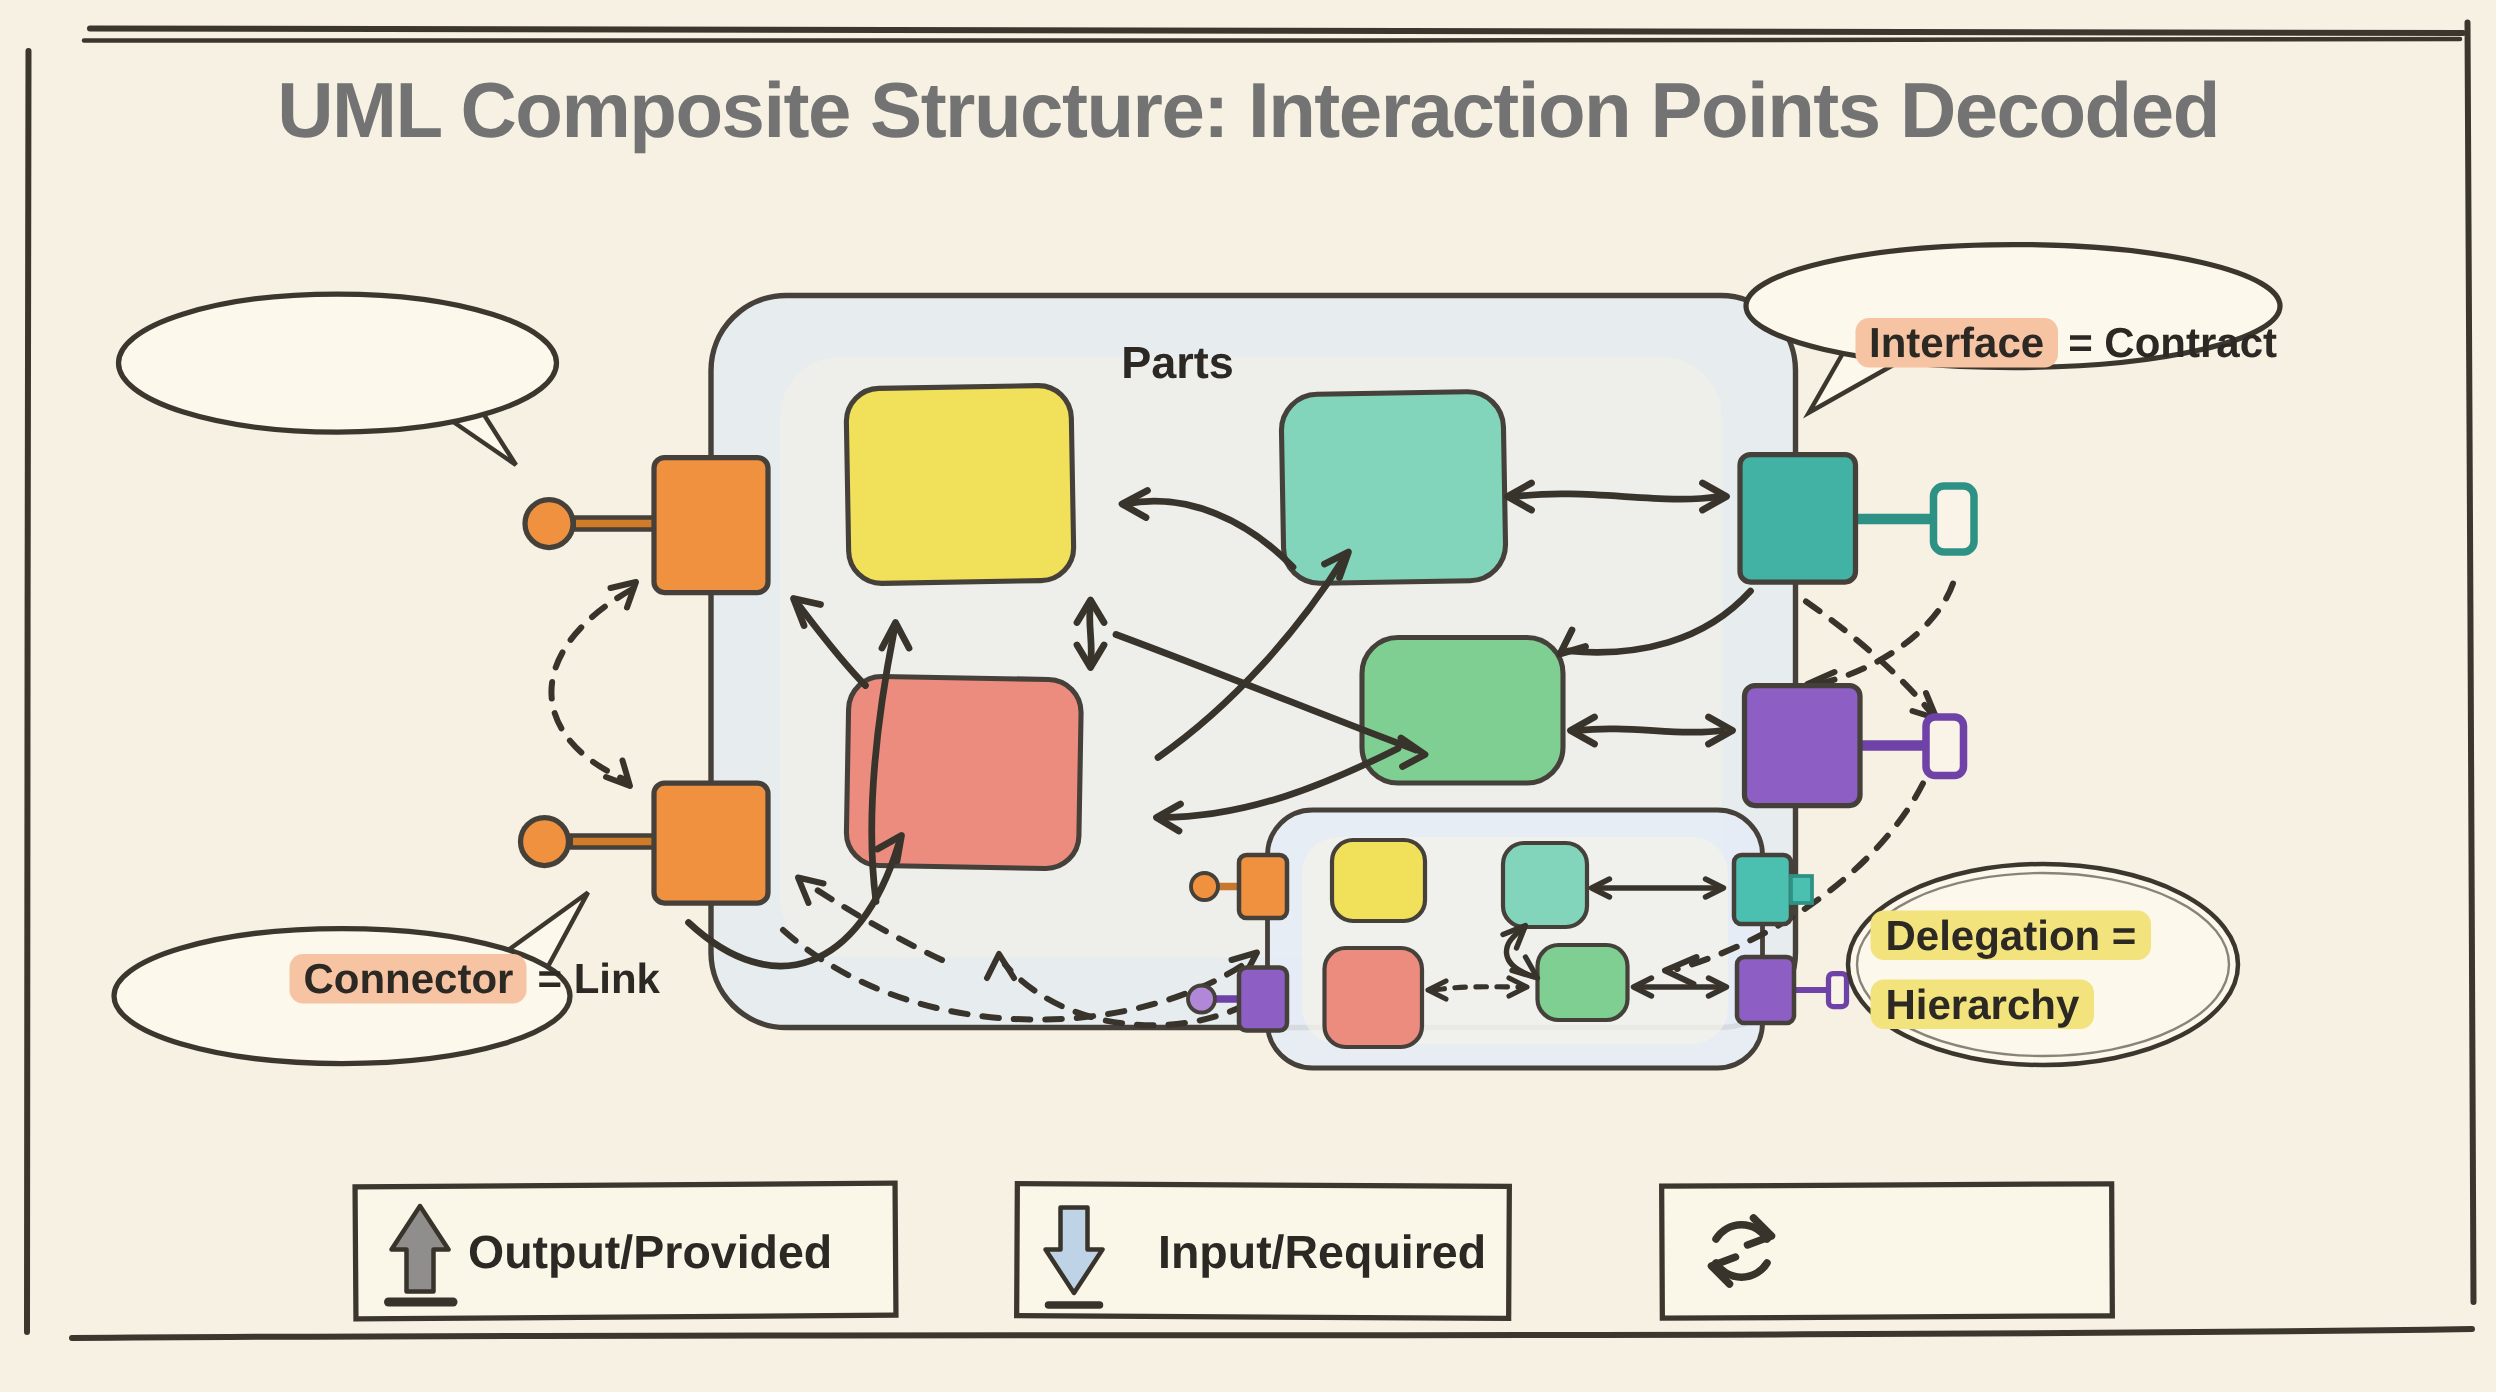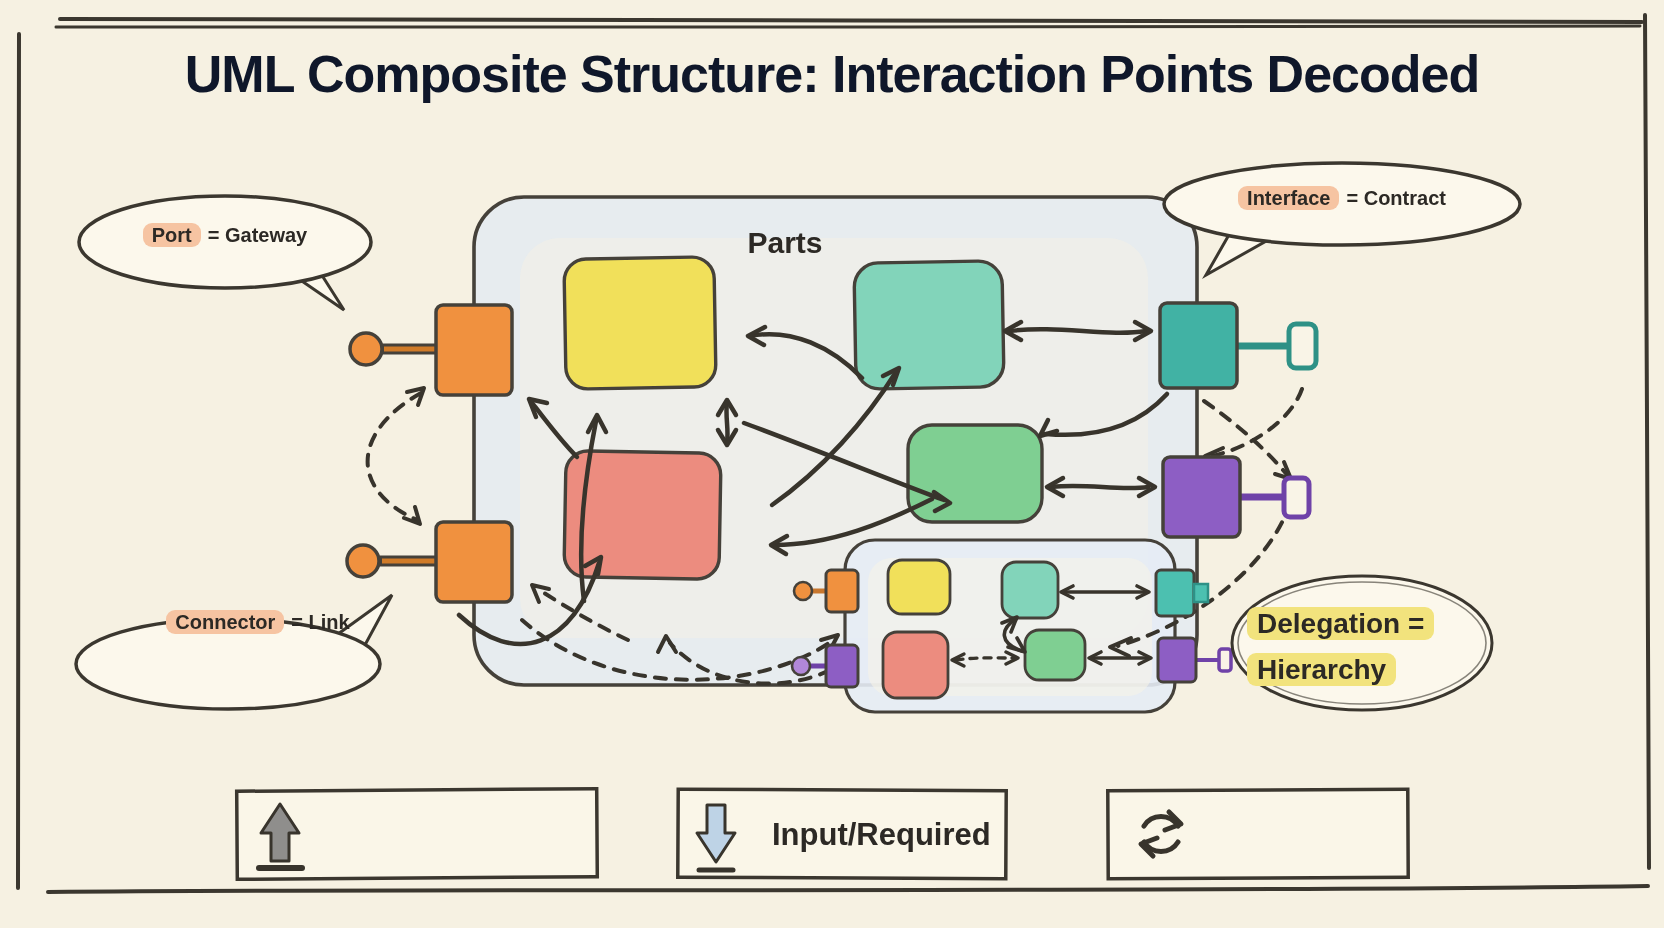--- a/index.html
+++ b/index.html
@@ -1,23 +1,23 @@
 <!DOCTYPE html>
 <html><head>
 <meta charset="utf-8">
 <style>
   html,body{margin:0;padding:0;background:#e9e4d5;}
   .stage{position:relative;width:1664px;height:928px;background:#f6f1e2;overflow:hidden;
          font-family:"Liberation Sans", sans-serif;color:#2c2925;}
   svg{position:absolute;left:0;top:0;}
   .txt{position:absolute;font-weight:700;white-space:nowrap;}
-  .title{left:0;right:0;top:44px;text-align:center;font-size:52px;letter-spacing:-1px;color:#0f172a;}
+  .title{left:0;right:0;top:44px;text-align:center;font-size:52px;letter-spacing:-1px;color:#737373;}
   .comp-label{left:683px;top:150px;width:200px;text-align:center;font-size:35px;}
   .parts-label{left:685px;top:226px;width:200px;text-align:center;font-size:30px;}
-  .bubble-txt{font-size:20px;text-align:center;}
+  .bubble-txt{font-size:28px;text-align:right;margin-top:26px;}
   .b1{left:80px;top:224px;width:290px;}
   .b2{left:1166px;top:187px;width:352px;}
   .b3{left:76px;top:611px;width:364px;}
   .b4{left:1247px;top:601px;width:230px;text-align:left;padding-right:22px;font-size:28px;line-height:46px;}
   .hl-peach{background:#f6c4a2;border-radius:9px;padding:1px 9px;}
   .hl-yellow{background:#f2e37d;border-radius:9px;padding:1px 10px;}
   .rest{margin-left:7px;}
   .legend-label{font-size:31px;top:817px;}
   .l1{left:312px;} .l2{left:748px;margin-left:24px;} .l3{left:1206px;}
 </style>
@@ -203,29 +203,27 @@
       <path d="M1169,812 L1181,824 L1165,830"></path>
       <path d="M1178,842 A20,20 0 0 1 1144,842"></path>
       <path d="M1153,856 L1141,844 L1157,838"></path>
     </g>
   </g>
 </svg>
 
 <div class="txt title">UML Composite Structure: Interaction Points Decoded</div>
 <div class="txt parts-label">Parts</div>
 
-<div class="txt bubble-txt b1">
-  <span class="hl-peach">Port</span><span class="rest">= Gateway</span>
-</div>
 <div class="txt bubble-txt b2">
   <span class="hl-peach">Interface</span><span class="rest">= Contract</span>
 </div>
 <div class="txt bubble-txt b3">
   <span class="hl-peach">Connector</span><span class="rest">= Link</span>
 </div>
 <div class="txt b4">
   <span class="hl-yellow">Delegation =</span><br>
   <span class="hl-yellow">Hierarchy</span>
 </div>
 
+<div class="txt legend-label l1">Output/Provided</div>
 <div class="txt legend-label l2">Input/Required</div>
 
 </div>
 
 </body></html>

